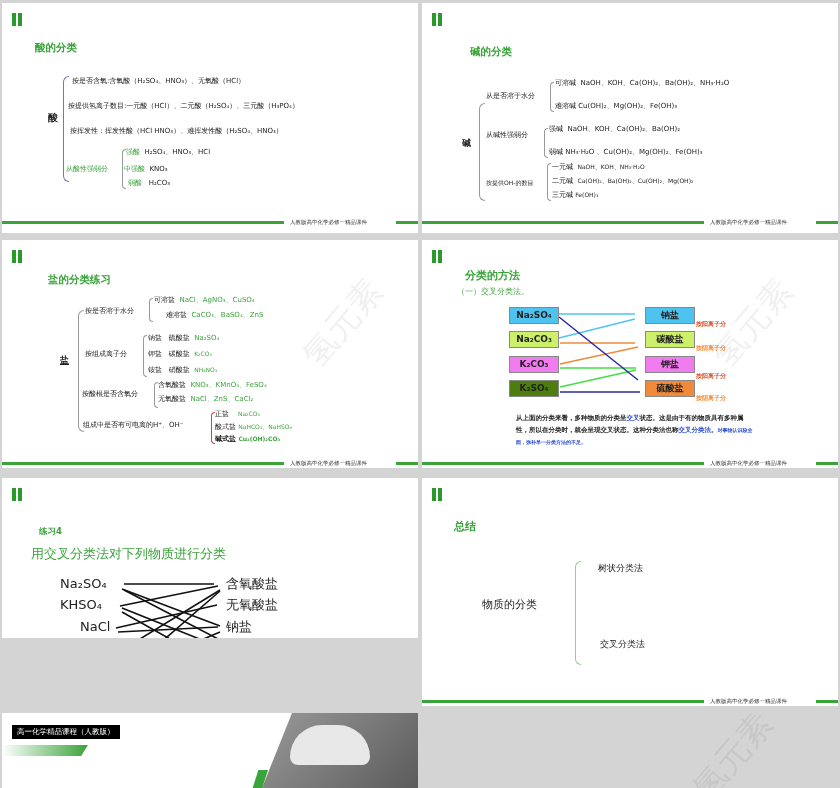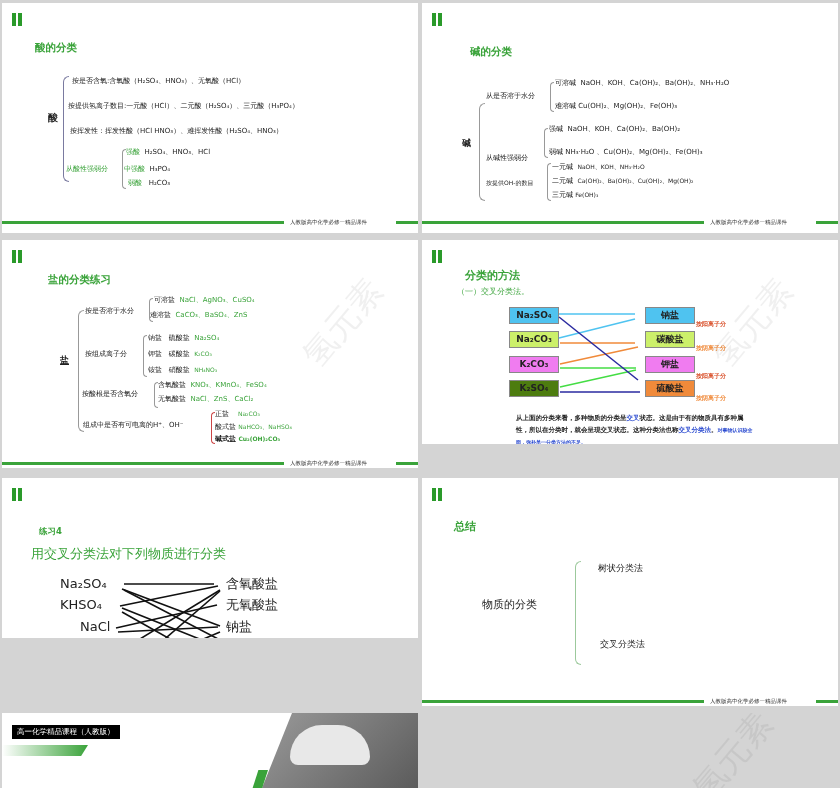--- a/index.html
+++ b/index.html
@@ -1,21 +1,21 @@
 <!DOCTYPE html>
 <html><head>
 <meta charset="utf-8">
 <style>
   html,body{margin:0;padding:0;}
   body{width:840px;height:788px;background:#d4d4d4;position:relative;overflow:hidden;font-family:"DejaVu Sans","Liberation Sans",sans-serif;color:#222;}
   .slide{position:absolute;background:#fff;overflow:hidden;}
   .s1{left:2px;top:3px;width:416px;height:230px;}
   .s2{left:422px;top:3px;width:416px;height:230px;}
   .s3{left:2px;top:240px;width:416px;height:228px;}
-  .s4{left:422px;top:240px;width:416px;height:204px;}
+  .s4{left:422px;top:240px;width:416px;height:228px;}
   .s5{left:2px;top:478px;width:416px;height:160px;}
   .s6{left:422px;top:478px;width:416px;height:228px;}
   .s7{left:2px;top:713px;width:416px;height:75px;}
   .s8{left:422px;top:713px;width:418px;height:75px;background:#d4d4d4;}
   .mark{position:absolute;left:10px;top:10px;width:10px;height:13px;display:flex;gap:2px;}
   .mark i{display:block;width:4px;height:13px;background:#2a9a2a;}
   .title{position:absolute;color:#3aa33a;font-weight:bold;font-size:10.5px;padding-left:8px;}
   .footer-line{position:absolute;left:0;height:3px;background:#3aa33a;}
   .footer-text{position:absolute;font-size:5.5px;color:#333;white-space:nowrap;}
   .t{position:absolute;font-size:7px;white-space:nowrap;line-height:9px;}
@@ -40,40 +40,40 @@
     </div>
   <div class="title" style="left:25px;top:38px;">酸的分类</div>
   <div class="t b" style="left:46px;top:110px;font-size:10px;">酸</div>
   <div class="brace" style="left:61px;top:73px;width:5px;height:104px;"></div>
   <div class="t" style="left:70px;top:74px;">按是否含氧:含氧酸（H₂SO₄、HNO₃）、无氧酸（HCl）</div>
   <div class="t" style="left:66px;top:99px;">按提供氢离子数目:一元酸（HCl）、二元酸（H₂SO₄）、三元酸（H₃PO₄）</div>
   <div class="t" style="left:68px;top:124px;">按挥发性：挥发性酸（HCl HNO₃）、难挥发性酸（H₂SO₄、HNO₃）</div>
   <div class="t g" style="left:64px;top:162px;">从酸性强弱分</div>
   <div class="brace gray" style="left:120px;top:146px;width:3px;height:38px;"></div>
   <div class="t" style="left:124px;top:145px;"><span class="g">强酸</span>&nbsp; <span>H₂SO₄、HNO₃、HCl</span></div>
-  <div class="t" style="left:122px;top:162px;"><span class="g">中强酸</span>&nbsp; <span>H₃PO₄</span></div>
+  <div class="t" style="left:122px;top:162px;"><span class="g">中强酸</span>&nbsp; <span>KNO₃</span></div>
   <div class="t" style="left:126px;top:176px;"><span class="g">弱酸</span>&nbsp;&nbsp; <span>H₂CO₃</span></div>
   <div class="footer-line" style="top:218px;width:282px;"></div>
   <div class="footer-text" style="left:288px;top:216px;">人教版高中化学必修一精品课件</div>
   <div class="footer-line" style="top:218px;left:394px;width:22px;"></div>
 </div>
 
 <div class="slide s2">
   <div class="mark">
       <i></i>
       <i></i>
     </div>
   <div class="title" style="left:40px;top:42px;">碱的分类</div>
   <div class="t b" style="left:40px;top:136px;font-size:9px;">碱</div>
   <div class="brace gray" style="left:57px;top:100px;width:5px;height:96px;"></div>
   <div class="t" style="left:64px;top:89px;">从是否溶于水分</div>
   <div class="brace gray" style="left:128px;top:79px;width:3px;height:28px;"></div>
   <div class="t" style="left:133px;top:76px;"><span>可溶碱</span>&nbsp; <span>NaOH、KOH、Ca(OH)₂、Ba(OH)₂、NH₃·H₂O</span></div>
   <div class="t" style="left:133px;top:99px;"><span>难溶碱</span> <span>Cu(OH)₂、Mg(OH)₂、Fe(OH)₃</span></div>
-  <div class="t" style="left:64px;top:151px;text-align:center;">从碱性强弱分</div>
+  <div class="t" style="left:64px;top:128px;text-align:center;">从碱性强弱分</div>
   <div class="brace gray" style="left:122px;top:125px;width:3px;height:28px;"></div>
   <div class="t" style="left:127px;top:122px;"><span>强碱</span>&nbsp; <span>NaOH、KOH、Ca(OH)₂、Ba(OH)₂</span></div>
   <div class="t" style="left:127px;top:145px;"><span>弱碱</span> <span>NH₃·H₂O 、Cu(OH)₂、Mg(OH)₂、Fe(OH)₃</span></div>
   <div class="t" style="left:64px;top:175px;font-size:6px;">按提供OH-的数目</div>
   <div class="brace gray" style="left:125px;top:160px;width:3px;height:36px;"></div>
   <div class="t" style="left:130px;top:159px;"><span>一元碱</span>&nbsp; <span style="font-size:6px">NaOH、KOH、NH₃·H₂O</span></div>
   <div class="t" style="left:130px;top:173px;"><span>二元碱</span>&nbsp; <span style="font-size:6px">Ca(OH)₂、Ba(OH)₂、Cu(OH)₂、Mg(OH)₂</span></div>
   <div class="t" style="left:130px;top:187px;"><span>三元碱</span> <span style="font-size:6px">Fe(OH)₃</span></div>
   <div class="footer-line" style="top:218px;width:282px;"></div>
   <div class="footer-text" style="left:288px;top:216px;">人教版高中化学必修一精品课件</div>
@@ -85,21 +85,21 @@
       <i></i>
       <i></i>
     </div>
   <div class="title" style="left:38px;top:33px;">盐的分类练习</div>
   <div class="t b" style="left:58px;top:116px;font-size:9px;text-decoration:underline;">盐</div>
   <div class="brace gray" style="left:76px;top:70px;width:5px;height:120px;"></div>
 
   <div class="t" style="left:83px;top:67px;">按是否溶于水分</div>
   <div class="brace gray" style="left:147px;top:58px;width:3px;height:22px;"></div>
   <div class="t" style="left:152px;top:56px;"><span>可溶盐</span>&nbsp; <span class="g">NaCl、AgNO₃、CuSO₄</span></div>
-  <div class="t" style="left:148px;top:71px;"><span>难溶盐</span>&nbsp; <span class="g">CaCO₃、BaSO₄、ZnS</span></div>
+  <div class="t" style="left:164px;top:71px;"><span>难溶盐</span>&nbsp; <span class="g">CaCO₃、BaSO₄、ZnS</span></div>
 
   <div class="t" style="left:83px;top:110px;">按组成离子分</div>
   <div class="brace gray" style="left:141px;top:95px;width:3px;height:40px;"></div>
   <div class="t" style="left:146px;top:94px;"><span>钠盐</span>&nbsp;&nbsp; <span>硫酸盐</span>&nbsp; <span class="g">Na₂SO₄</span></div>
   <div class="t" style="left:146px;top:109px;"><span>钾盐</span>&nbsp;&nbsp; <span>碳酸盐</span>&nbsp; <span class="g" style="font-size:6px">K₂CO₃</span></div>
   <div class="t" style="left:146px;top:125px;"><span>铵盐</span>&nbsp;&nbsp; <span>硝酸盐</span>&nbsp; <span class="g" style="font-size:6px">NH₄NO₃</span></div>
 
   <div class="t" style="left:80px;top:150px;">按酸根是否含氧分</div>
   <div class="brace gray" style="left:152px;top:142px;width:3px;height:24px;"></div>
   <div class="t" style="left:156px;top:141px;"><span>含氧酸盐</span>&nbsp; <span class="g">KNO₃、KMnO₄、FeSO₄</span></div>

